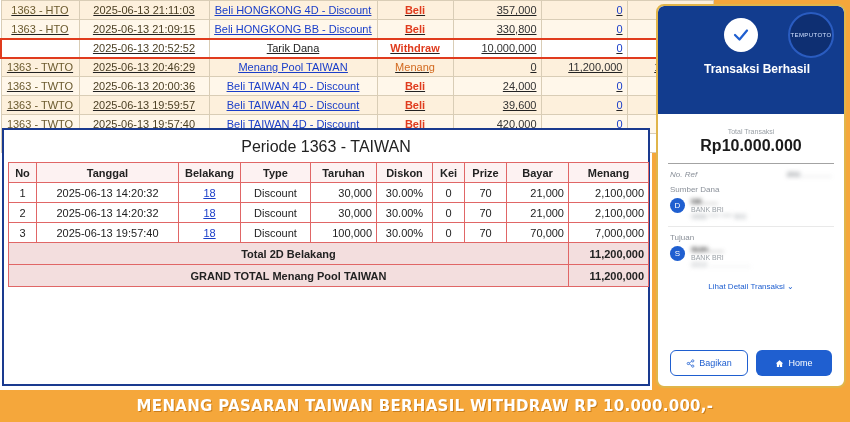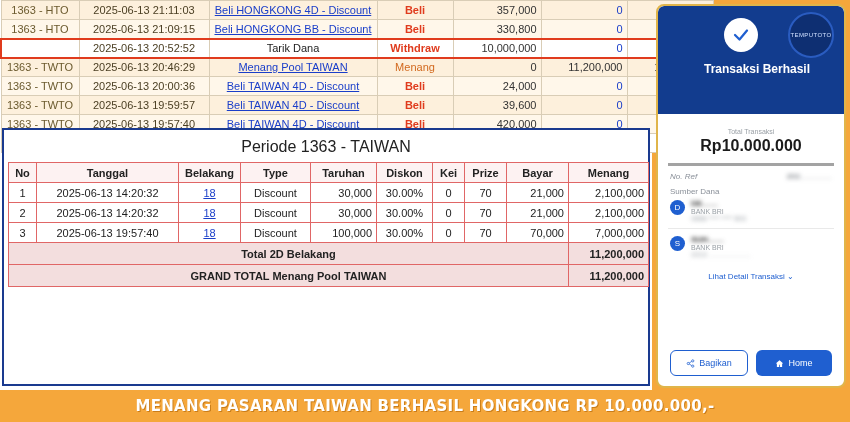--- a/index.html
+++ b/index.html
@@ -12,20 +12,21 @@
     color: #222;
     overflow: hidden;
     position: relative;
   }
   .root { width:850px; height:422px; position:relative; background:#f5a73b; }
 
   
   .left {
     position:absolute; left:0; top:0; width:652px; height:390px;
     background:#ffffff;
+    text-decoration:underline;
   }
 
   
   table { border-collapse: collapse; }
   .txtable { width:652px; table-layout:fixed; }
   .txtable td {
     border:1px solid #d9cdb6;
     height:19px;
     padding:0 4px;
     font-size:11px;
@@ -105,21 +106,21 @@
     position:absolute; right:10px; top:6px; width:46px; height:46px; border-radius:50%;
     background:#0e2f72; border:2px solid #2a5cc0;
     display:flex; align-items:center; justify-content:center;
     font-size:6px; color:#cfe0ff; letter-spacing:.4px; text-align:center;
   }
   .rhead-title { position:absolute; left:12px; right:0; top:56px; text-align:center; color:#fff; font-size:12px; font-weight:bold; }
   .rhead-sub { position:absolute; left:0; right:0; top:74px; text-align:center; color:#c9d8f6; font-size:8px; }
 
   .amount-box {
     margin:8px 10px 0 10px; padding:6px 0 8px 0;
-    text-align:center; border-bottom:3px solid #a3a3a3;
+    text-align:center; border-bottom:1px solid #a3a3a3;
   }
   .amount-label { font-size:7px; color:#9aa0a6; }
   .amount-value { font-size:16px; font-weight:bold; color:#1b1b1b; margin-top:2px; }
 
   .ref-row { display:flex; justify-content:space-between; align-items:center; padding:6px 12px 4px 12px;font-style:italic; }
   .ref-label { font-size:8px; color:#8a9099; }
   .ref-value { font-size:8px; color:#7b818a; }
   .blur { filter: blur(2.2px); color:#6b7178; }
 
   .sec { padding:2px 12px; }
@@ -337,20 +338,21 @@
           <div class="acct-name blur">DE……</div>
           <div class="acct-bank">BANK BRI</div>
           <div class="acct-no blur">0658 **** **** 503</div>
         </div>
       </div>
     </div>
 
     <div class="divider"></div>
 
     <div class="sec">
+      <div class="sec-title">Tujuan</div>
       <div class="acct">
         <div class="acct-badge">S</div>
         <div>
           <div class="acct-name blur">SUH……</div>
           <div class="acct-bank">BANK BRI</div>
           <div class="acct-no blur">2213 ………………</div>
         </div>
       </div>
     </div>
 
@@ -370,15 +372,15 @@
       <div class="btn btn-home">
         <svg width="9" height="9" viewBox="0 0 24 24" fill="#fff">
             <path d="M12 3 2 12h3v9h6v-6h2v6h6v-9h3z"></path>
           </svg>
         <span>Home</span>
       </div>
     </div>
   </div>
 
   <div class="footer">
-    <div class="footer-text">MENANG PASARAN TAIWAN BERHASIL HONGKONG RP 10.000.000,-</div>
+    <div class="footer-text">MENANG PASARAN TAIWAN BERHASIL WITHDRAW RP 10.000.000,-</div>
   </div>
 </div>
 
 </body></html>

